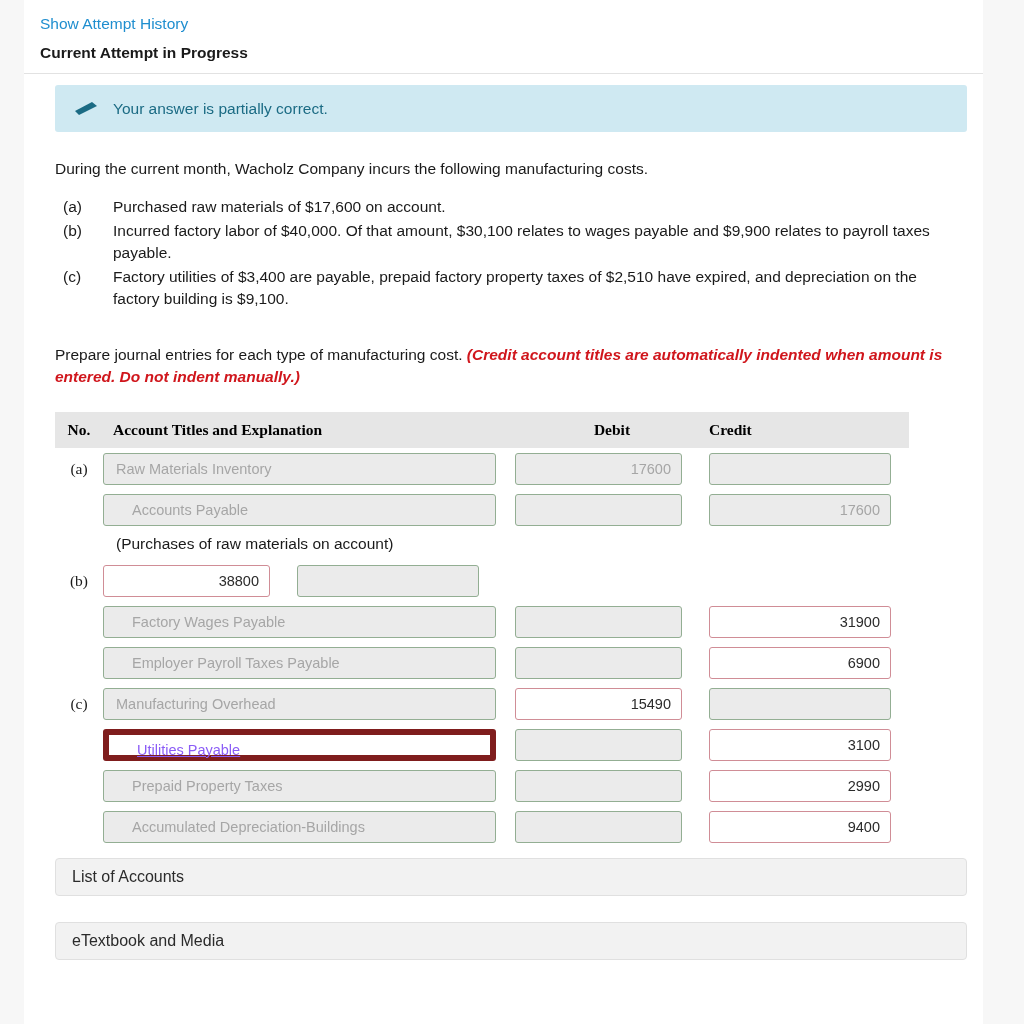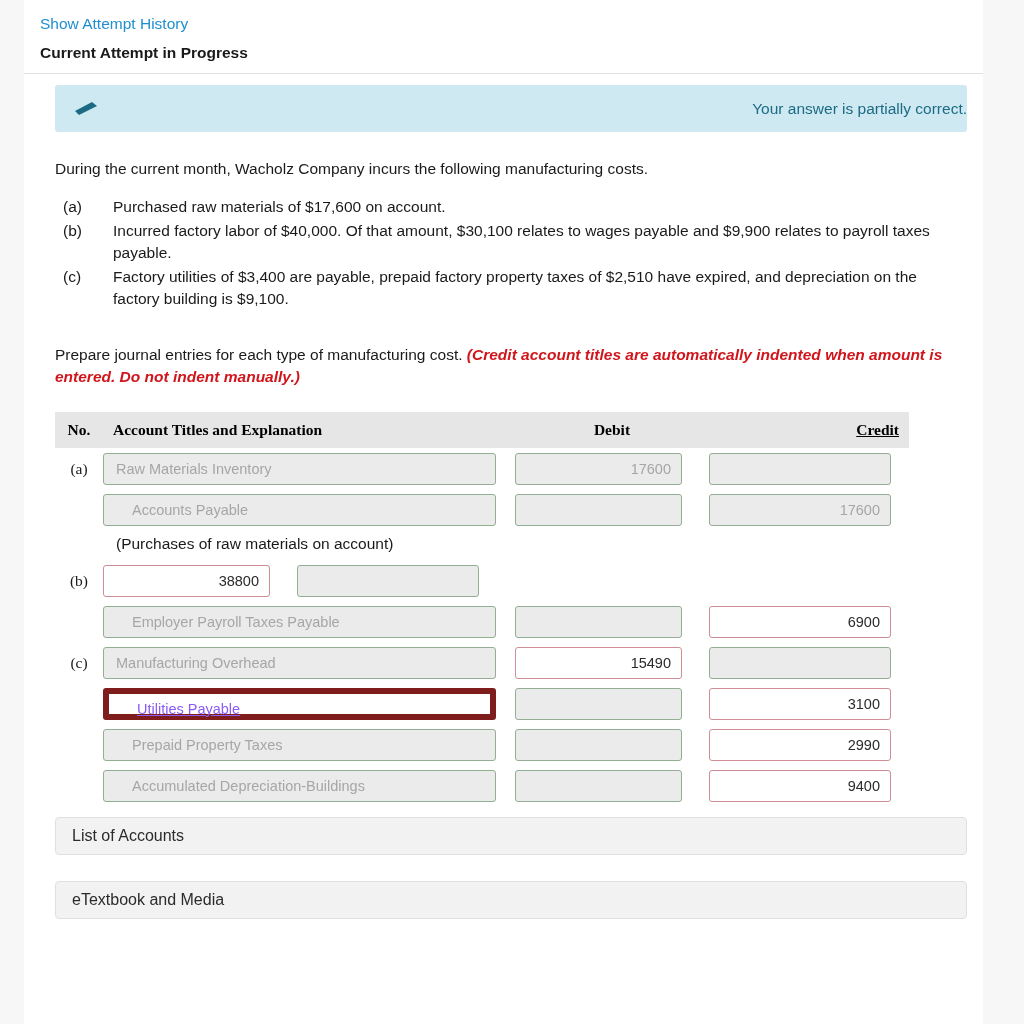--- a/index.html
+++ b/index.html
@@ -47,21 +47,20 @@
   }
   .alert {
     margin: 11px 16px 0 31px;
     background: #cfe9f2;
     border-radius: 3px;
     height: 47px;
     display: flex;
     align-items: center;
     padding-left: 16px;
     box-sizing: border-box;
-    justify-content: space-between;
   }
   .alert-icon {
     width: 30px;
     height: 22px;
     display: flex;
     align-items: center;
     justify-content: center;
     margin-right: 12px;
   }
   .alert-icon svg { display: block; }
@@ -136,22 +135,21 @@
     box-sizing: border-box;
   }
   .col-debit {
     width: 194px;
     flex: 0 0 194px;
     text-align: center;
   }
   .col-credit {
     width: 190px;
     flex: 0 0 190px;
-    text-align: right;
-    text-decoration: underline;
+    text-align: left;
   }
   .jr-row {
     display: flex;
     align-items: center;
     height: 41px;
   }
   .cell-no {
     width: 48px;
     flex: 0 0 48px;
     text-align: center;
@@ -316,20 +314,32 @@
           <div class="cell-debit">
             <div class="fld amt flagged">38800</div>
           </div>
           <div class="cell-credit">
             <div class="fld amt disabled"></div>
           </div>
         </div>
         <div class="jr-row">
           <div class="cell-no"></div>
           <div class="cell-acct">
+            <div class="fld acct disabled indent">Factory Wages Payable</div>
+          </div>
+          <div class="cell-debit">
+            <div class="fld amt disabled"></div>
+          </div>
+          <div class="cell-credit">
+            <div class="fld amt flagged">31900</div>
+          </div>
+        </div>
+        <div class="jr-row">
+          <div class="cell-no"></div>
+          <div class="cell-acct">
             <div class="fld acct disabled indent">Employer Payroll Taxes Payable</div>
           </div>
           <div class="cell-debit">
             <div class="fld amt disabled"></div>
           </div>
           <div class="cell-credit">
             <div class="fld amt flagged">6900</div>
           </div>
         </div>
         <div class="jr-row">

